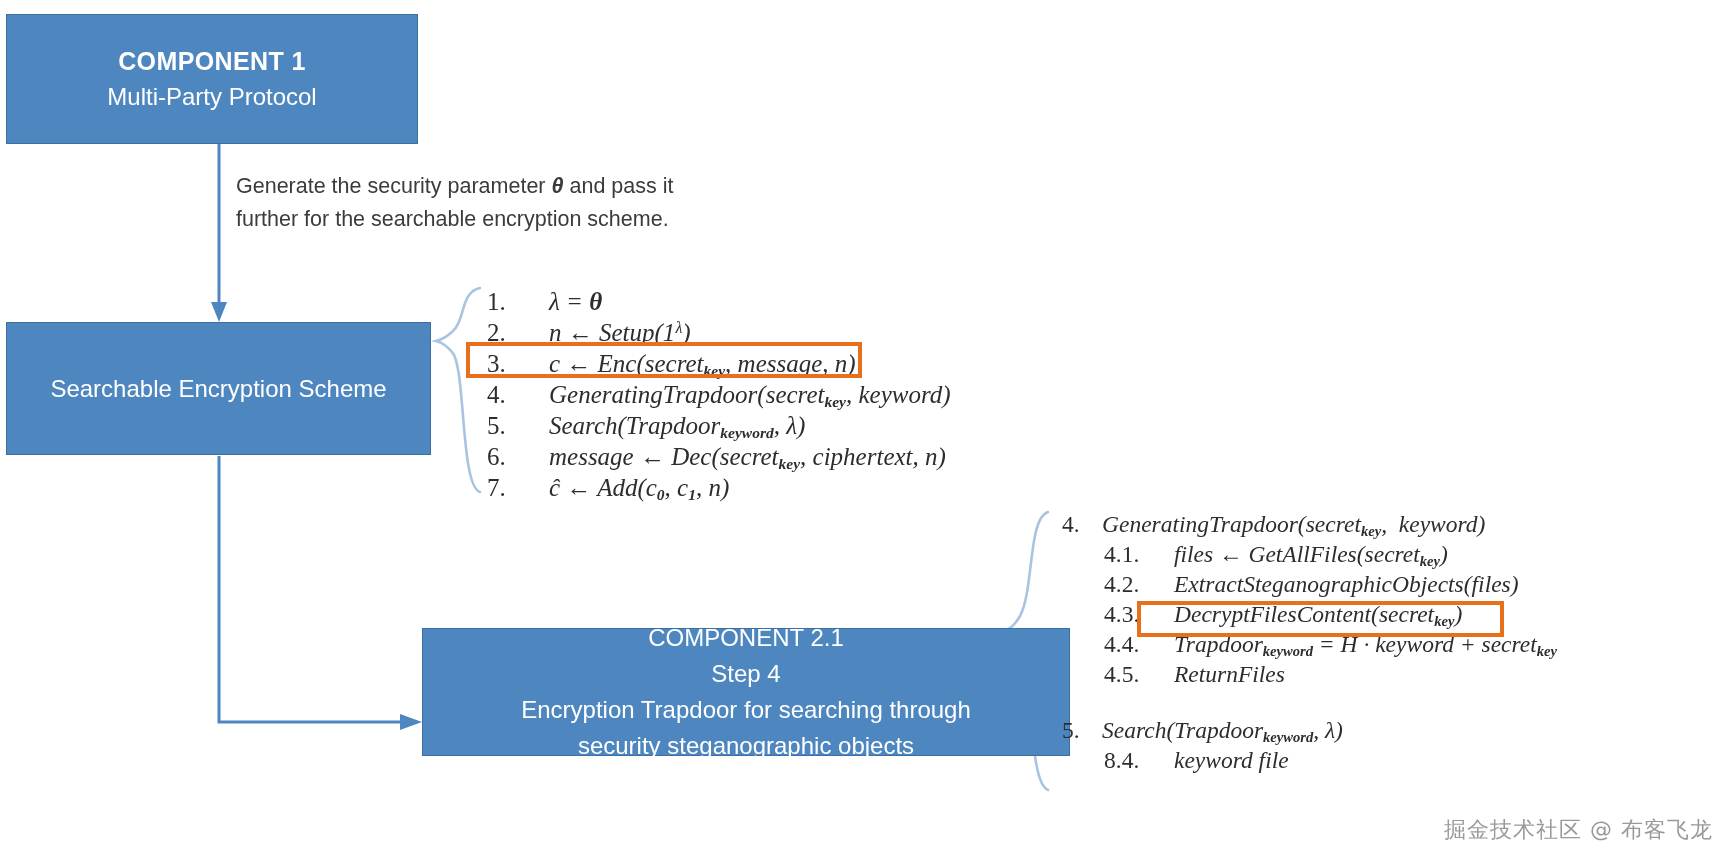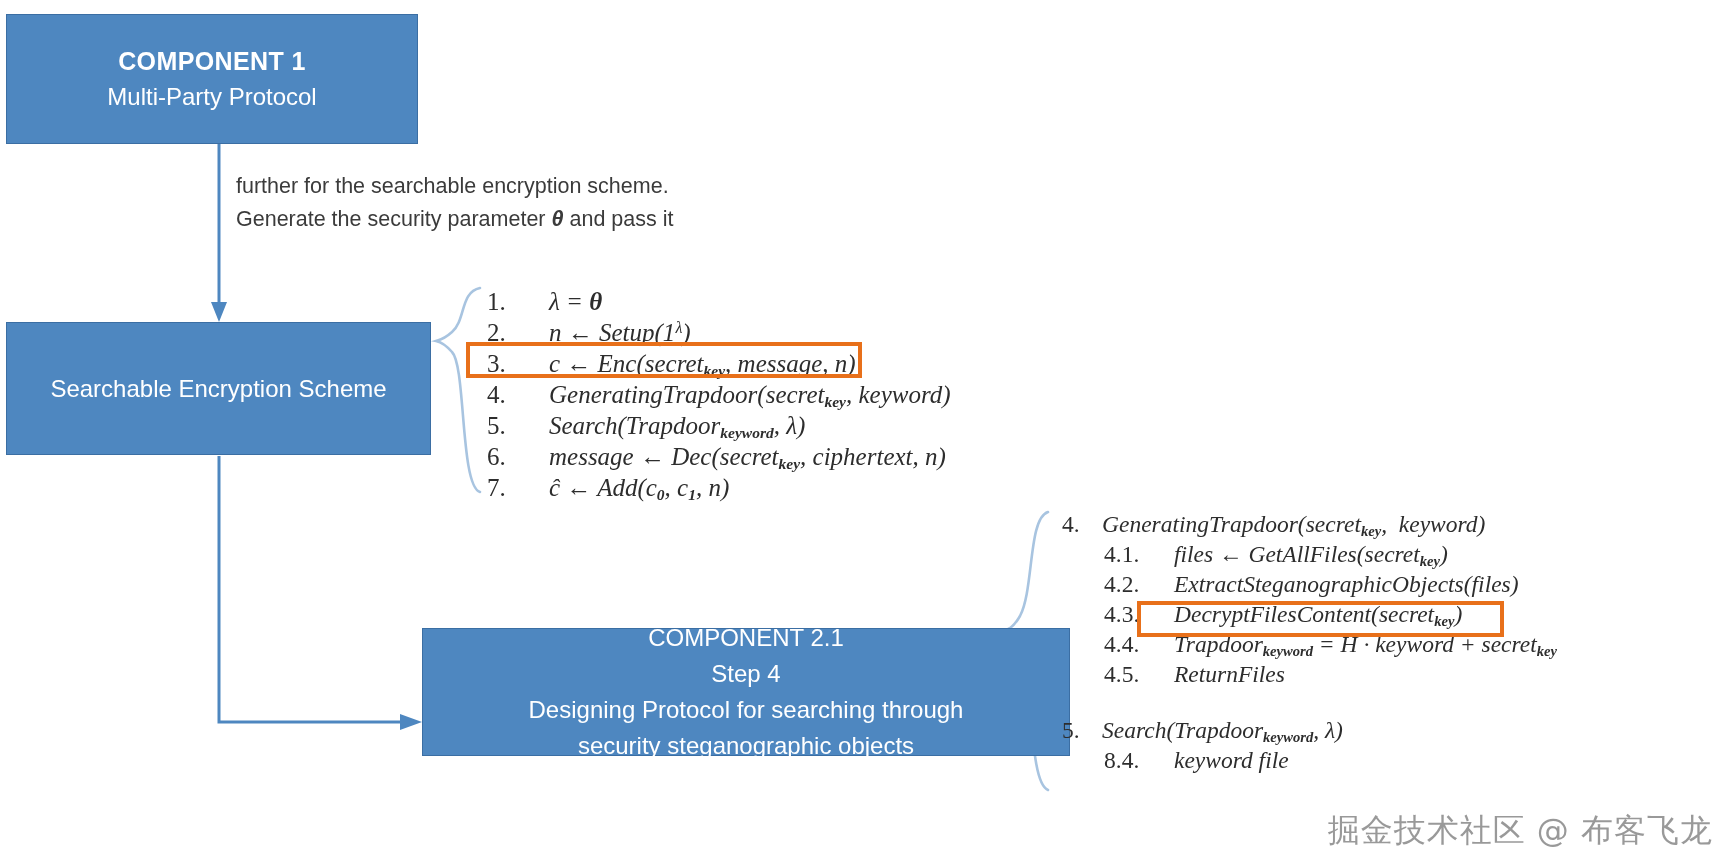--- a/index.html
+++ b/index.html
@@ -127,23 +127,23 @@
     box-sizing: border-box;
     pointer-events: none;
   }
   #highlight-step3  { left: 466px;  top: 342px; width: 396px;  height: 36px; }
   #highlight-step43 { left: 1137px; top: 601px; width: 367px;  height: 36px; }
 
   
   #watermark {
     position: absolute;
     right: 12px;
-    bottom: 6px;
+    bottom: 14px;
     font-family: "DejaVu Sans", sans-serif;
-    font-size: 32px;
+    font-size: 22px;
     color: rgba(70, 70, 70, 0.55);
     white-space: nowrap;
     letter-spacing: 1px;
   }
 </style>
 </head>
 <body>
 
 <div class="canvas">
 
@@ -180,24 +180,24 @@
                C 1034,676 1028,782 1048,790" fill="none" stroke="#a8c4e0" stroke-width="2.6" stroke-linecap="round"></path>
     </g>
   </svg>
 
   <div id="component-1" class="comp-box">
     <div class="comp-title">COMPONENT 1</div>
     <div class="comp-sub">Multi-Party Protocol</div>
   </div>
 
   <div id="arrow-annotation">
-    <div>further for the searchable encryption scheme.</div>
     <div>
       <span>Generate the security parameter </span><b>θ</b><span> and pass it</span>
     </div>
+    <div>further for the searchable encryption scheme.</div>
   </div>
 
   <div id="component-2" class="comp-box">
     <div class="comp-sub">Searchable Encryption Scheme</div>
   </div>
 
   <div id="algo-list-main" class="algo-list">
 
     <div class="algo-line">
       <span class="algo-num">1.</span>
@@ -233,21 +233,21 @@
       <span class="algo-num">7.</span>
       <span class="algo-body">ĉ ← Add(c<sub>0</sub>, c<sub>1</sub>, n)</span>
     </div>
   </div>
 
   <div id="highlight-step3" class="highlight-box"></div>
 
   <div id="component-21" class="comp-box">
     <div class="comp-sub">COMPONENT 2.1</div>
     <div class="comp-sub">Step 4</div>
-    <div class="comp-sub">Designing Protocol for searching through</div>
+    <div class="comp-sub">Encryption Trapdoor for searching through</div>
     <div class="comp-sub">security steganographic objects</div>
   </div>
 
   <div id="algo-list-right" class="algo-list">
 
     <div class="algo-line">
       <span class="algo-num">4.</span>
       <span class="algo-body">GeneratingTrapdoor(secret<sub>key</sub>,&nbsp; keyword)</span>
     </div>
 

